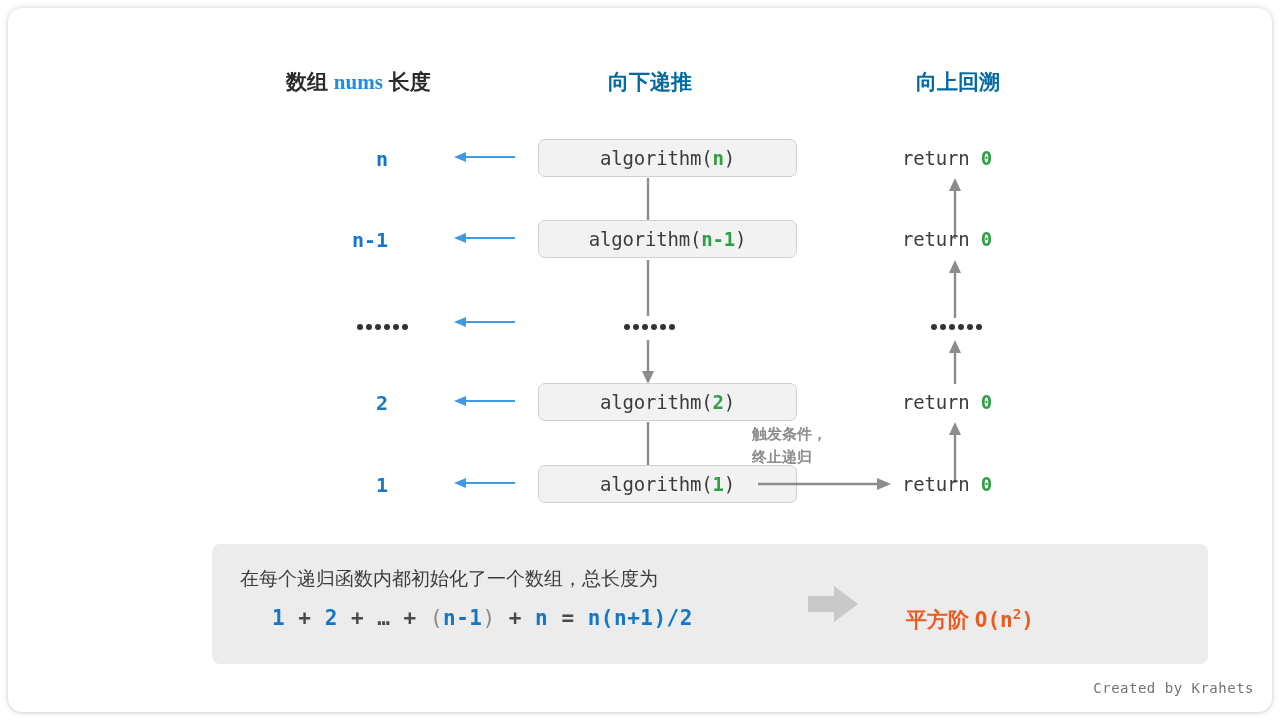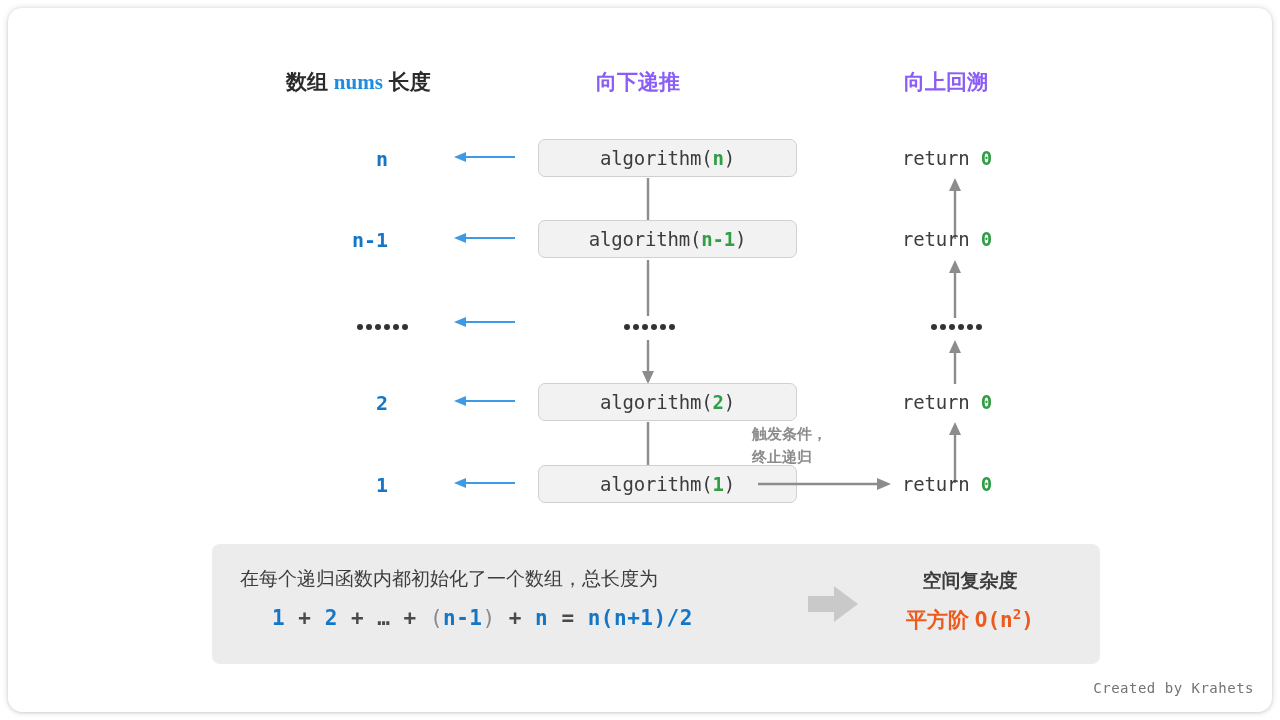--- a/index.html
+++ b/index.html
@@ -24,22 +24,23 @@
     border-radius: 14px;
     box-shadow: 0 0 6px rgba(0,0,0,0.16), 0 1px 3px rgba(0,0,0,0.10);
   }
 
   .abs { position: absolute; }
 
   
   .col-header {
     font-weight: bold;
     font-size: 21px;
-    color: #8b5cf6;
-    white-space: nowrap;
+    color: #0369a1;
+    white-space: nowrap;
+    margin-left: 12px;
   }
   .hdr-left {
     font-weight: bold;
     font-size: 21px;
     color: #2b2b2b;
     white-space: nowrap;
   }
   .hdr-left .mono-blue {
     font-family: Liberation Serif, serif;
     color: #1f8ce0;
@@ -116,21 +117,21 @@
     line-height: 1.55;
     white-space: nowrap;
     text-align: left;
   }
 
   
   #summary {
     position: absolute;
     left: 204px;
     top: 536px;
-    width: 888px;
+    width: 996px;
     height: 120px;
     background: #ececec;
     border-radius: 8px;
   }
   .sum-text {
     position: absolute;
     left: 28px;
     top: 22px;
     font-size: 19px;
     color: #3c3c3c;
@@ -376,21 +377,20 @@
       <span class="op">+</span>
       <span class="b">n</span>
       <span class="op">=</span>
       <span class="b">n(n+1)/2</span>
     </div>
 
     <svg class="arrow" style="left:596px; top:40px;" width="52" height="40">
       <polygon points="0,12 26,12 26,2 50,20 26,38 26,28 0,28" fill="#c9c9c9"></polygon>
     </svg>
 
-    <div class="sum-right-title">空间复杂度</div>
 
     <div class="sum-right-val">
       <span>平方阶</span>
       <span class="mono"><span>O(n</span><sup>2</sup><span>)</span></span>
     </div>
   </div>
 
   <div id="credit">Created by Krahets</div>
 
 </div>

